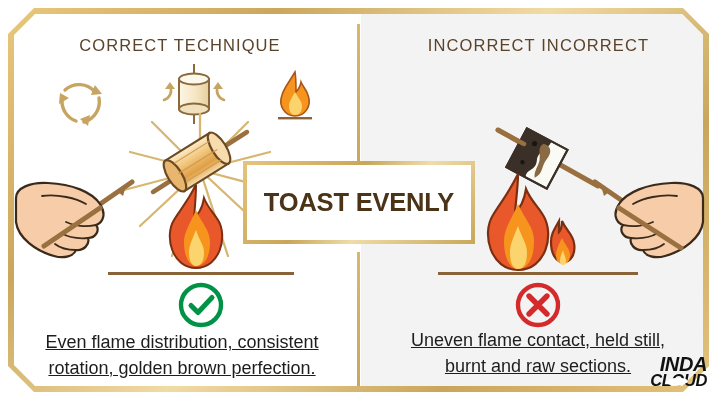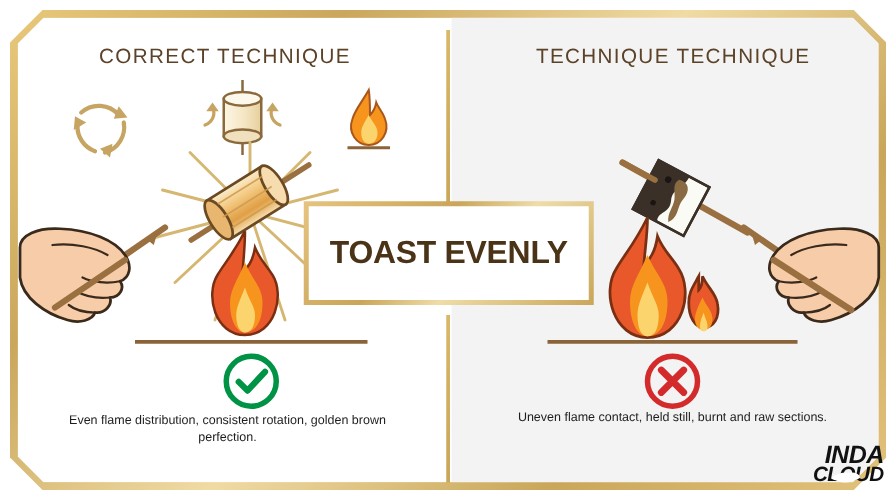--- a/index.html
+++ b/index.html
@@ -96,24 +96,25 @@
   
   .ground {
     position: absolute;
     height: 2.5px;
     background: #8a6438;
   }
 
   
   .caption {
     position: absolute;
-    font-size: 10px;
+    font-size: 18px;
     color: #1d1d1d;
     text-align: center;
     line-height: 1.42;
+    text-decoration: underline;
   }
   .caption.left  { left: 42px;  top: 330px; width: 280px; }
   .caption.right { left: 398px; top: 328px; width: 280px; }
 
   
   .badge { position: absolute; }
 
   
   .logo {
     position: absolute;
@@ -147,21 +148,21 @@
 <div id="canvas">
 
   <div class="frame-outer"></div>
   <div class="frame-inner"></div>
   <div class="panel-right-bg"></div>
 
   <div class="divider top"></div>
   <div class="divider bottom"></div>
 
   <div class="hdr left">CORRECT TECHNIQUE</div>
-  <div class="hdr right">TECHNIQUE TECHNIQUE</div>
+  <div class="hdr right">INCORRECT INCORRECT</div>
 
   <svg class="art" style="left:50px; top:74px;" width="62" height="62" viewBox="0 0 62 62">
     <g fill="none" stroke="#c6a461" stroke-width="3.4" stroke-linecap="round">
       <path d="M15 16 A21 21 0 0 1 45 18"></path>
       <path d="M49 24 A21 21 0 0 1 34 48"></path>
       <path d="M26 47 A21 21 0 0 1 12 26"></path>
     </g>
     <polygon points="45,11 52,20 41,21" fill="#c6a461"></polygon>
     <polygon points="38,52 30,45 40,41" fill="#c6a461"></polygon>
     <polygon points="10,19 19,24 9,30" fill="#c6a461"></polygon>

